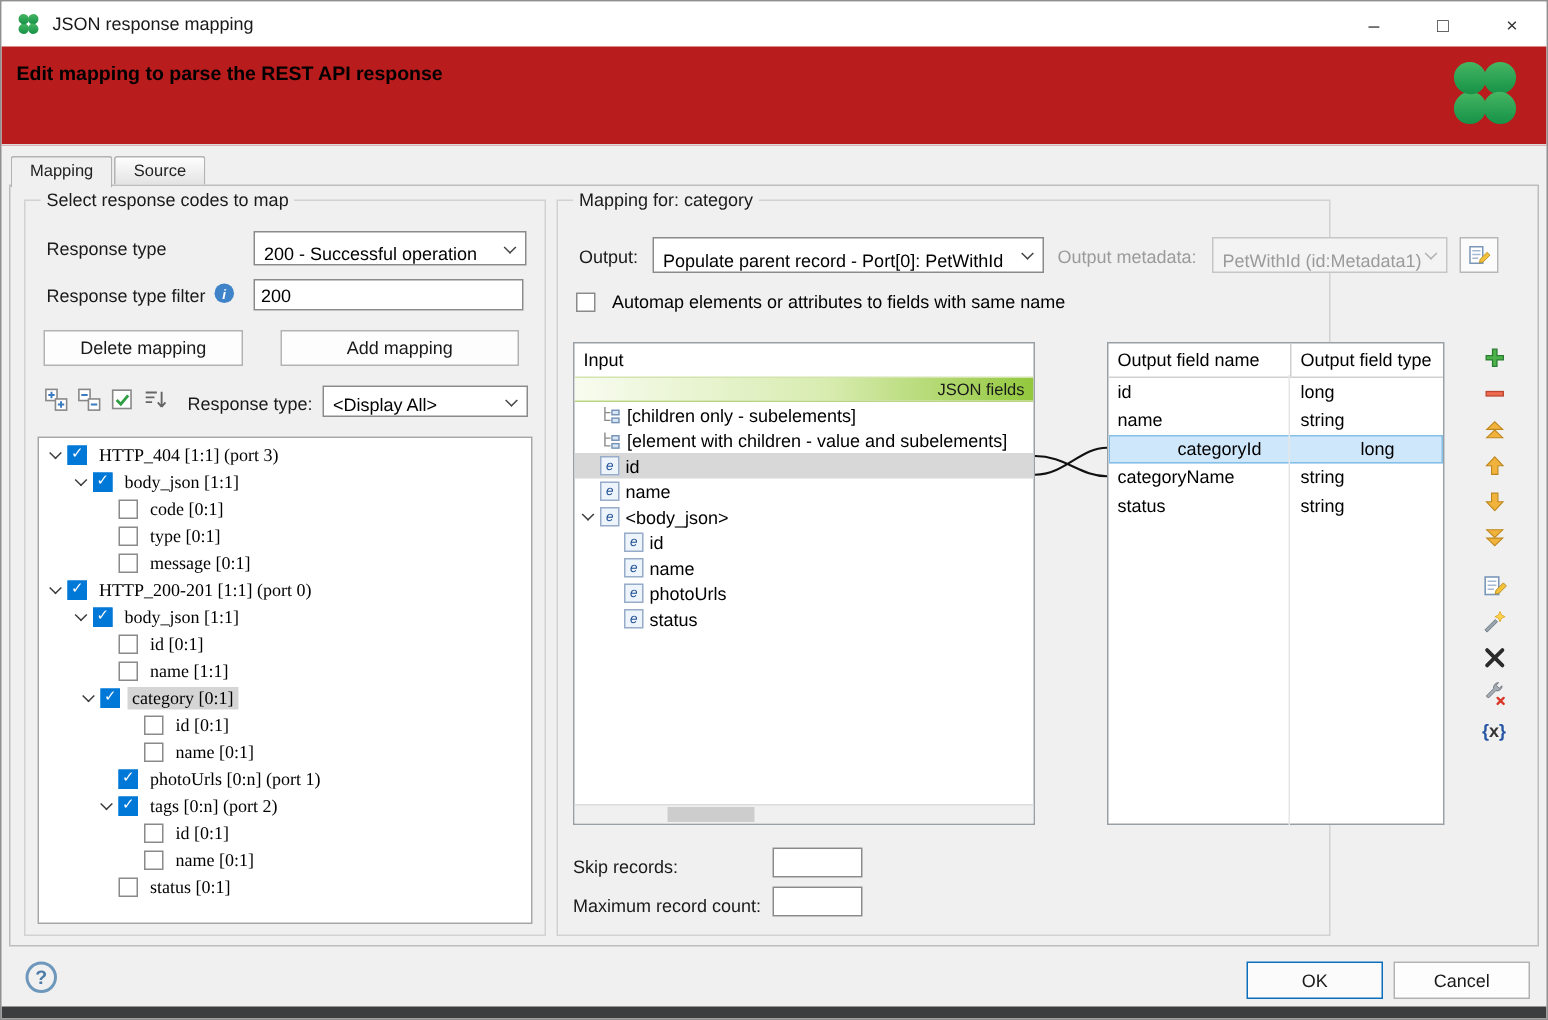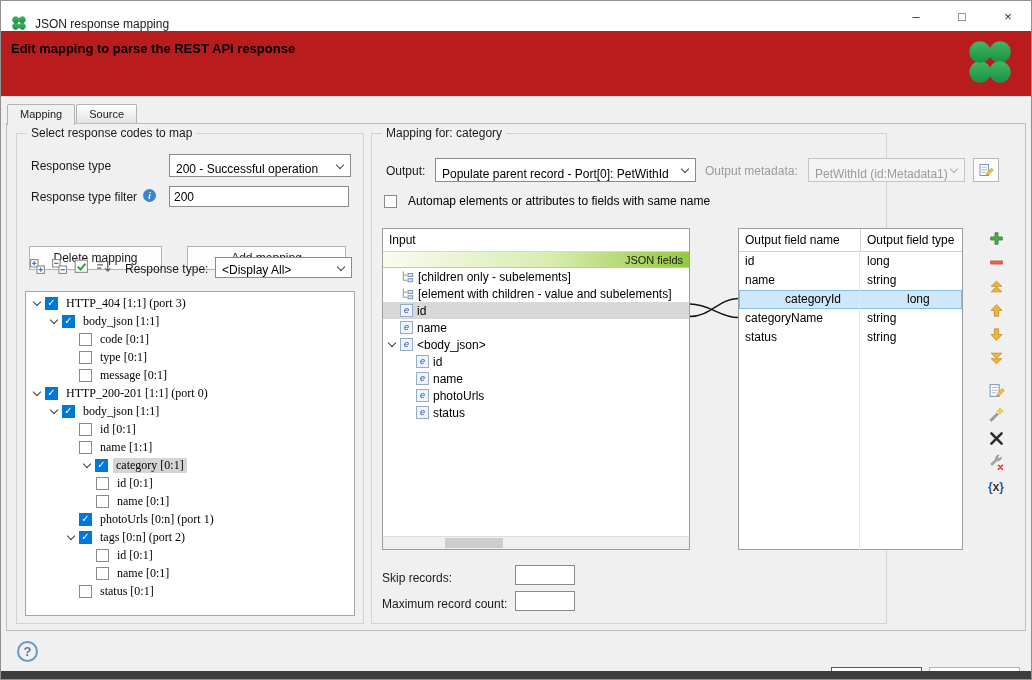--- a/index.html
+++ b/index.html
@@ -1,21 +1,21 @@
 <!DOCTYPE html>
 <html><head>
 <meta charset="utf-8">
 <style>
   html,body { margin:0; padding:0; background:#fff; }
   .window { position:relative; width:1032px; height:680px; font-family:"Liberation Sans", sans-serif;
             background:#f0f0f0; border:1px solid #909090; box-sizing:border-box; overflow:hidden; }
 
   
   .titlebar { position:absolute; top:0; left:0; right:0; height:30px; background:#ffffff;
-              display:flex; align-items:flex-end; padding-left:10px; box-sizing:border-box; }
+              display:flex; align-items:center; padding-left:10px; box-sizing:border-box; }
   .tb-icon { width:16px; height:16px; margin-right:8px; flex:0 0 16px; }
   .tb-icon svg, .logo svg { display:block; width:100%; height:100%; }
   .tb-title { font-size:12px; color:#1a1a1a; }
   .tb-btns { margin-left:auto; display:flex; height:30px; }
   .tb-btn { width:46px; height:30px; display:flex; align-items:center; justify-content:center;
             font-size:13px; color:#333; }
 
   
   .dlg-header { position:absolute; top:30px; left:0; right:0; height:66px; background:#b91c1c;
                 border-bottom:1px solid #dcdcdc; box-sizing:border-box; }
@@ -46,21 +46,21 @@
            white-space:nowrap; overflow:hidden; }
   .combo::after { content:""; position:absolute; right:7px; top:50%; width:5px; height:5px; margin-top:-4px;
                   border-right:1.4px solid #444; border-bottom:1.4px solid #444; transform:rotate(45deg); }
   .combo.disabled { background:#f3f3f3; border-color:#c6c6c6; color:#9b9b9b; }
   .combo.disabled::after { border-color:#b0b0b0; }
 
   .tinput { position:absolute; border:1px solid #8a8a8a; font-size:12px; font-family:inherit;
             padding:2px 4px; background:#fff; }
 
   .btn { position:absolute; box-sizing:border-box; background:#fdfdfd; border:1px solid #b2b2b2;
-         font-size:12px; font-family:inherit; color:#1a1a1a;margin-top:26px; }
+         font-size:12px; font-family:inherit; color:#1a1a1a; }
   .btn.ok { left:830px; top:640px; width:91px; height:25px; border:1px solid #0a6ebd; background:#fbfbfb; }
   .btn.cancel { left:928px; top:640px; width:91px; height:25px; }
 
   .info { position:absolute; width:13px; height:13px; border-radius:50%; background:#3f83c9; color:#fff;
           font-size:9px; font-style:italic; font-weight:bold; display:flex; align-items:center; justify-content:center; }
 
   .tree-toolbar { position:absolute; left:12px; top:124px; display:flex; gap:5px; }
   .tt-icon { width:17px; height:17px; }
   .tt-icon svg { width:100%; height:100%; display:block; }
 
@@ -279,21 +279,21 @@
           <div class="trow" style="padding-left: 38px;">
             <span class="chev"></span>
             <span class="cb"></span>
             <span class="tlabel">id [0:1]</span>
           </div>
           <div class="trow" style="padding-left: 38px;">
             <span class="chev"></span>
             <span class="cb"></span>
             <span class="tlabel">name [1:1]</span>
           </div>
-          <div class="trow" style="padding-left: 54px;">
+          <div class="trow" style="padding-left: 26px;">
             <span class="chev open"></span>
             <span class="cb on"></span>
             <span class="tlabel sel">category [0:1]</span>
           </div>
           <div class="trow" style="padding-left: 55px;">
             <span class="chev"></span>
             <span class="cb"></span>
             <span class="tlabel">id [0:1]</span>
           </div>
           <div class="trow" style="padding-left: 55px;">

